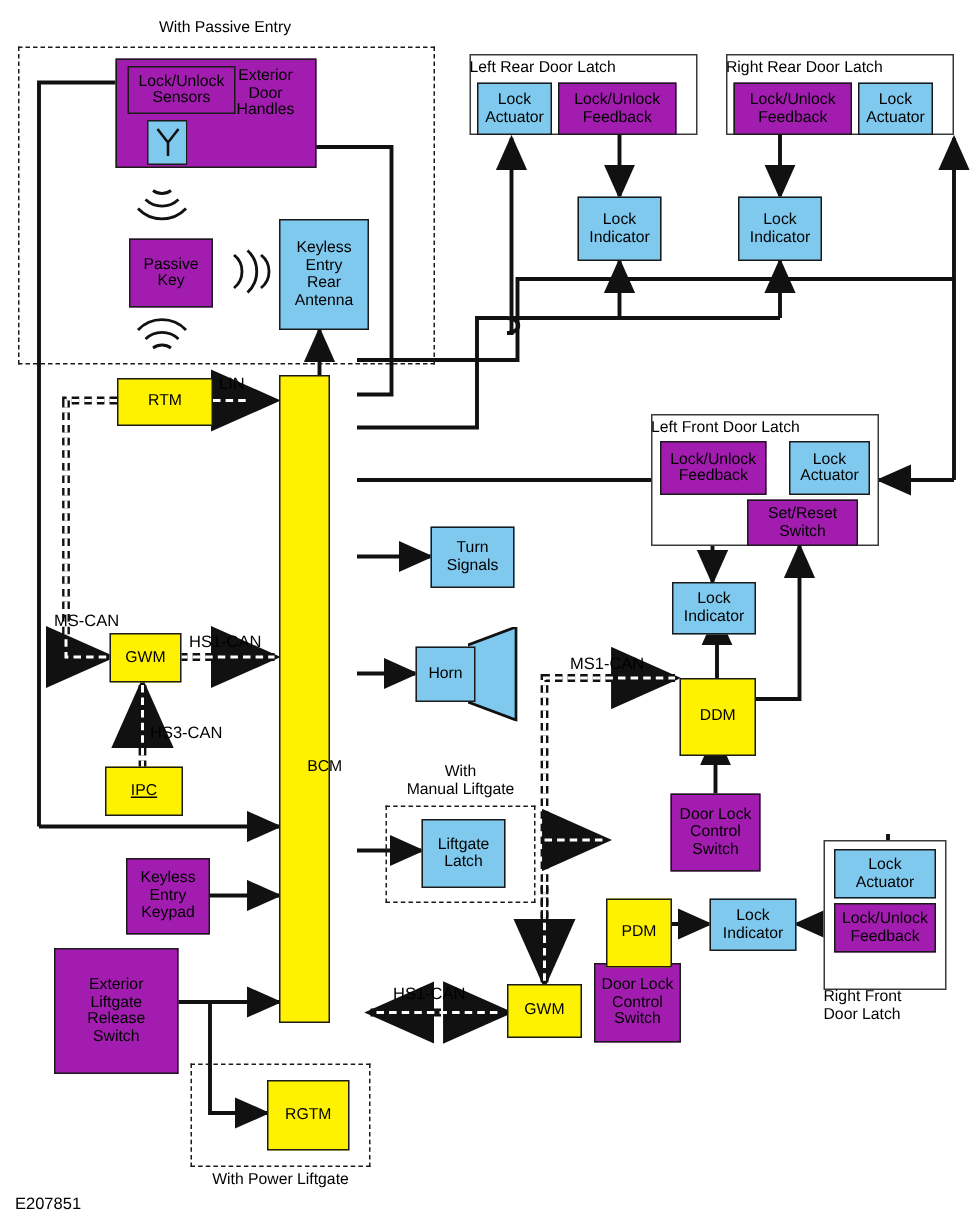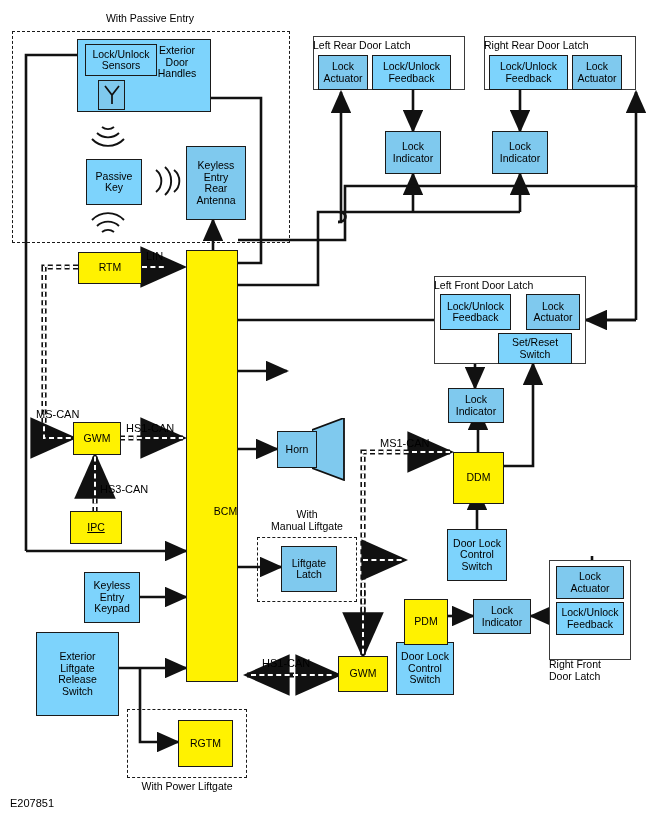--- a/index.html
+++ b/index.html
@@ -5,21 +5,21 @@
   html,body{margin:0;padding:0;background:#fff;}
   body{width:650px;height:820px;font-family:"Liberation Sans",sans-serif;}
   #stage{position:relative;width:650px;height:820px;overflow:hidden;background:#fff;}
   svg#wires{position:absolute;left:0;top:0;width:650px;height:820px;pointer-events:none;}
 
   .node{position:absolute;box-sizing:border-box;border:1.6px solid #1a1a1a;
         display:flex;align-items:center;justify-content:center;text-align:center;
         font-size:10.5px;line-height:11.5px;color:#000;z-index:3;}
   .yellow{background:#FFF200;}
   .blue{background:#7FC9EE;}
-  .green{background:#7dd3fc;}
+  .green{background:#a21caf;}
 
   .group{position:absolute;box-sizing:border-box;border:1.4px solid #3a3a3a;
          background:#fff;z-index:2;}
   .grouptitle{position:absolute;font-size:10.5px;color:#000;text-align:left;z-index:4;
               background:transparent;}
   .dashbox{position:absolute;box-sizing:border-box;border:1.7px dashed #1a1a1a;
            background:transparent;z-index:1;}
   .caption{position:absolute;font-size:10.5px;line-height:12px;color:#000;text-align:center;z-index:5;}
   .buslabel{position:absolute;font-size:11px;color:#000;z-index:6;white-space:nowrap;}
   .figid{position:absolute;font-size:11px;color:#000;z-index:6;}
@@ -189,32 +189,36 @@
     <span class="nodelabel">Keyless
 Entry
 Rear
 Antenna</span>
   </div>
 
   <div class="node yellow" style="left:78px;top:252px;width:64px;height:32px;">
     <span>RTM</span>
   </div>
 
-  <div class="node yellow" style="left:186px;top:250px;width:52px;height:432px;padding-left:27px;">
+  <div class="node yellow" style="left:186px;top:250px;width:34px;height:432px;padding-left:27px;">
     <span style="position:absolute;top:255px;">BCM</span>
   </div>
 
   <div class="node yellow" style="left:73px;top:422px;width:48px;height:33px;">
     <span>GWM</span>
   </div>
 
   <div class="node yellow" style="left:70px;top:511px;width:52px;height:33px;text-decoration:underline;">
     <span>IPC</span>
   </div>
 
+  <div class="node blue" style="left:287px;top:351px;width:56px;height:41px;">
+    <span class="nodelabel">Turn
+Signals</span>
+  </div>
 
   <svg class="horncone" style="left:312px;top:418px;z-index:3;" width="42" height="63" viewBox="0 0 42 63">
     <path d="M0,12 L32,0 L32,62 L0,50 z" fill="#7FC9EE" stroke="#111" stroke-width="1.8"></path>
   </svg>
   <div class="node blue" style="left:277px;top:431px;width:40px;height:37px;z-index:4;">
     <span>Horn</span>
   </div>
 
   <div class="node blue" style="left:281px;top:546px;width:56px;height:46px;">
     <span class="nodelabel">Liftgate

